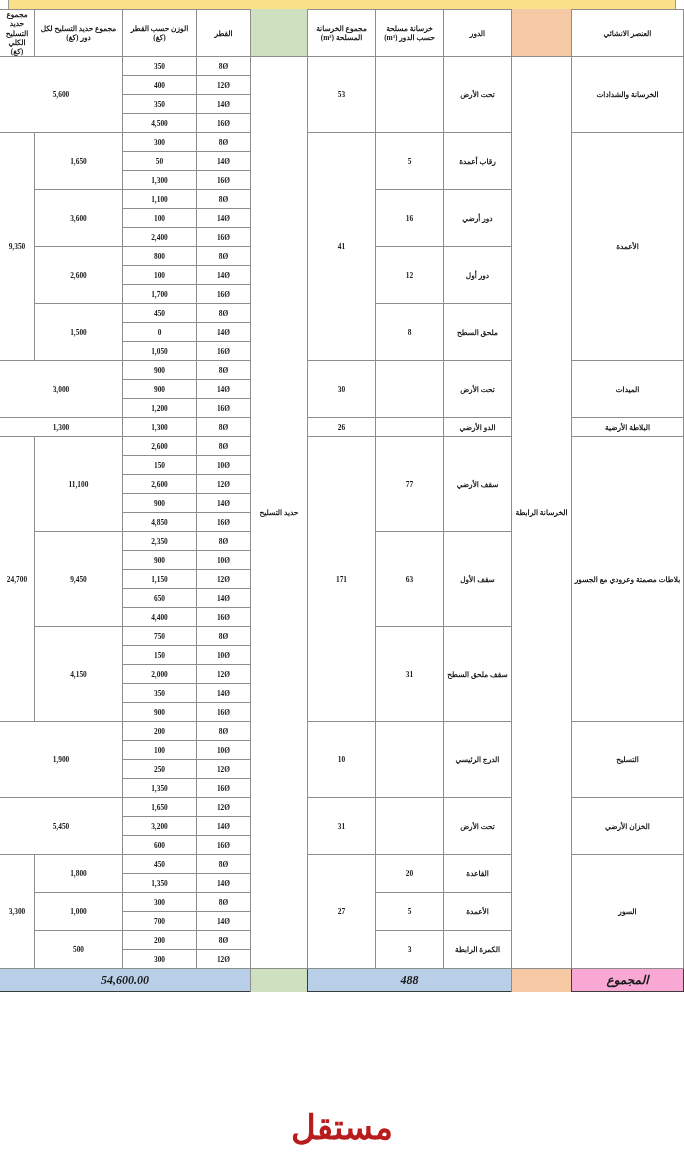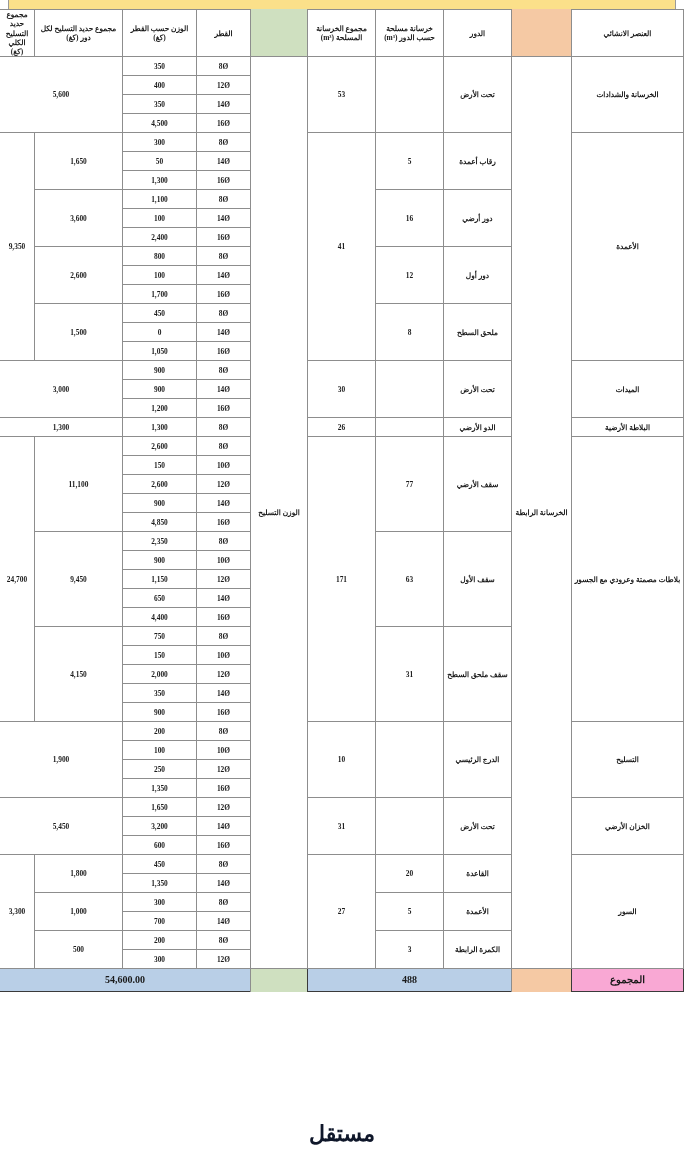--- a/index.html
+++ b/index.html
@@ -89,40 +89,41 @@
   td.tint-grey {background:#cfcfcf;}
 
   td.num{font-size:8.4px;}
   td.small{font-size:7px;}
   td.dia{font-size:7.8px;font-weight:bold;}
   td.elem{font-size:7.4px;line-height:1.5;}
 
   
   tr.totals td{
     height:22px;
-    font-size:10px;
+    font-size:12px;
     font-weight:bold;
     border:1.6px solid #3a3a3a;
+    font-style:italic;
   }
   tr.totals td.t-blue{background:#b9cfe7;}
   tr.totals td.t-yellow{background:#f9a8d4;}
   tr.totals td.t-spineG{background:#cfe0c0;border:none;border-left:1px solid #8d8d8d;border-right:1px solid #8d8d8d;}
   tr.totals td.t-spineR{background:#f5c9a4;border:none;border-left:1px solid #8d8d8d;border-right:1px solid #8d8d8d;}
 
   
   .watermark{
     position:absolute;
     left:0;right:0;
     bottom:16px;
     text-align:center;
     pointer-events:none;
     z-index:5;
   }
   .watermark .wm-ar{
-    font-size:22px;color:#0f172a;font-weight:bold;letter-spacing:1px;
+    font-size:34px;color:#b91c1c;font-weight:bold;letter-spacing:1px;
     font-family:Liberation Sans, sans-serif;
   }
   .watermark .wm-en{
     display:block;
     font-size:15px;color:#dddddd;letter-spacing:1px;margin-top:-4px;
     font-family:"Liberation Sans",sans-serif;
   }
 </style>
 </head>
 <body>
@@ -161,21 +162,21 @@
     <tbody id="tbody">
         <tr style="height: 19px;">
           <td rowspan="4" class="elem">الخرسانة والشدادات</td>
           <td class="spineR" rowspan="48">
             <span class="lbl">الخرسانة الرابطة</span>
           </td>
           <td rowspan="4" class="small">تحت الأرض</td>
           <td rowspan="4" class="num"></td>
           <td rowspan="4" class="num">53</td>
           <td class="spine" rowspan="48">
-            <span class="lbl">الوزن التسليح</span>
+            <span class="lbl">حديد التسليح</span>
           </td>
           <td class="dia">8Ø</td>
           <td class="num">350</td>
           <td rowspan="4" colspan="2" class="num">5,600</td>
         </tr>
         <tr style="height: 19px;">
           <td class="dia">12Ø</td>
           <td class="num">400</td>
         </tr>
         <tr style="height: 19px;">

